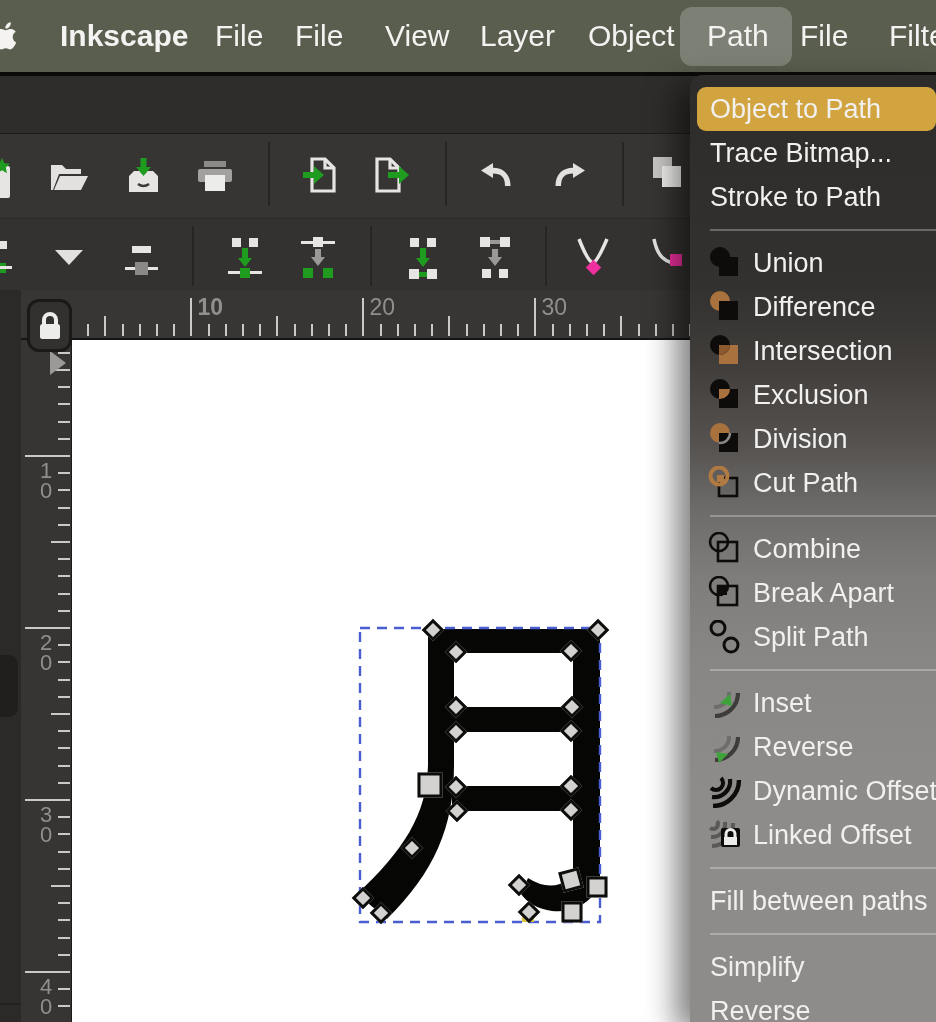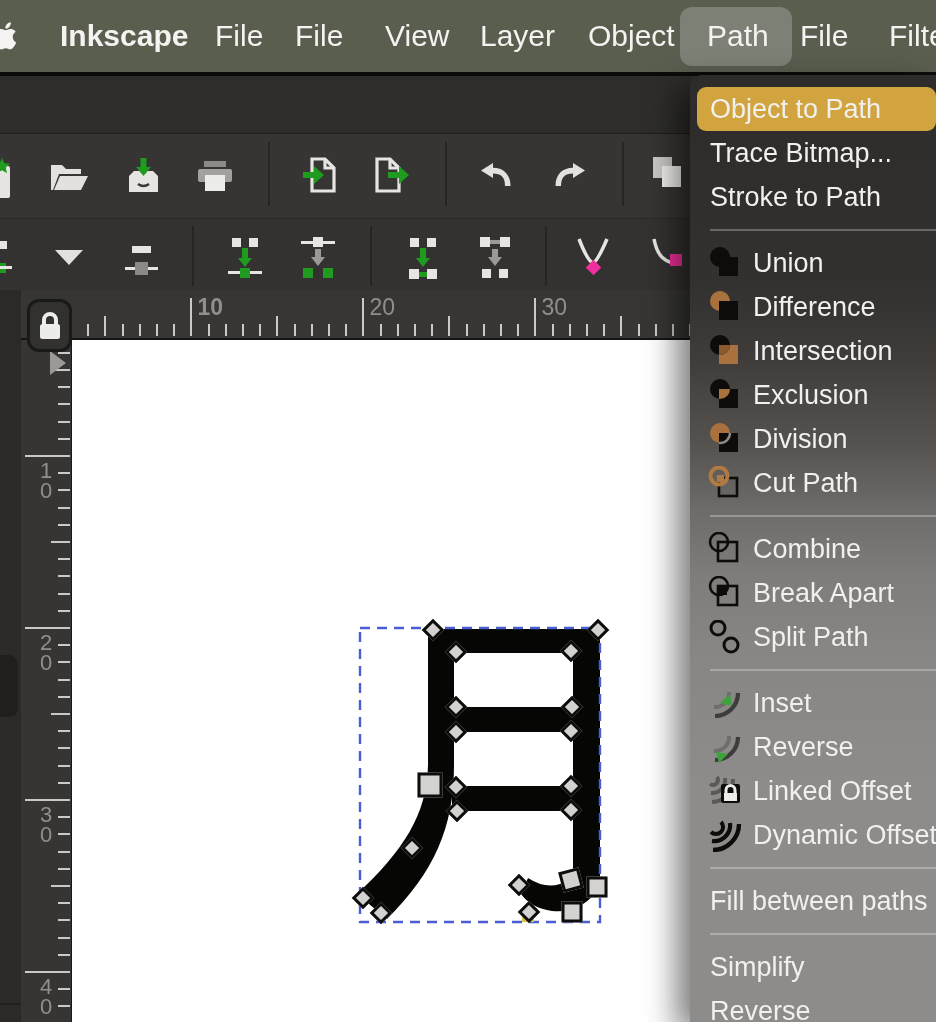--- a/index.html
+++ b/index.html
@@ -479,37 +479,37 @@
       <span class="mi-icon"><svg width="34" height="34" viewBox="0 0 34 34">
           <path d="M30,7 A23,23 0 0 1 7,30" stroke="#3d3c3b" stroke-width="4.2" fill="none"></path>
           <path d="M21,6 A14,14 0 0 1 6,21" stroke="#6e6d6c" stroke-width="4" fill="none"></path>
           <path d="M12,5 A6,6 0 0 1 5,12" stroke="#8a8988" stroke-width="4" fill="none"></path>
           <path d="M8,22 l12,2 -9,9 Z" fill="#3fa33c"></path>
         </svg></span>
       <span>Reverse</span>
     </div>
     <div class="menu-item with-icon">
       <span class="mi-icon"><svg width="34" height="34" viewBox="0 0 34 34">
+          <path d="M31,6 A26,26 0 0 1 5,32" stroke="#0d0c0b" stroke-width="4.4" fill="none"></path>
+          <path d="M22,5 A16,16 0 0 1 4,23" stroke="#0d0c0b" stroke-width="4.2" fill="none"></path>
+          <path d="M13,4 A7,7 0 0 1 3,14" stroke="#0d0c0b" stroke-width="4" fill="none"></path>
+        </svg></span>
+      <span>Dynamic Offset</span>
+    </div>
+    <div class="menu-item with-icon">
+      <span class="mi-icon"><svg width="34" height="34" viewBox="0 0 34 34">
           <path d="M25,5 A22,22 0 0 1 4,28" stroke="#5a5958" stroke-width="4" fill="none"></path>
           <path d="M17,4 A13,13 0 0 1 3,19" stroke="#5a5958" stroke-width="4" fill="none"></path>
           <path d="M9,3 A5,5 0 0 1 2,10" stroke="#5a5958" stroke-width="4" fill="none"></path>
           <rect x="13" y="10" width="19" height="19" rx="2" fill="#0d0c0b"></rect>
           <path d="M18,19 v-3 a4.5,4.5 0 0 1 9,0 v3" stroke="#ececeb" stroke-width="3" fill="none"></path>
           <rect x="16" y="19" width="13" height="8" fill="#ececeb"></rect>
         </svg></span>
       <span>Linked Offset</span>
     </div>
-    <div class="menu-item with-icon">
-      <span class="mi-icon"><svg width="34" height="34" viewBox="0 0 34 34">
-          <path d="M31,6 A26,26 0 0 1 5,32" stroke="#0d0c0b" stroke-width="4.4" fill="none"></path>
-          <path d="M22,5 A16,16 0 0 1 4,23" stroke="#0d0c0b" stroke-width="4.2" fill="none"></path>
-          <path d="M13,4 A7,7 0 0 1 3,14" stroke="#0d0c0b" stroke-width="4" fill="none"></path>
-        </svg></span>
-      <span>Dynamic Offset</span>
-    </div>
     <div class="menu-sep">
       <div></div>
     </div>
     <div class="menu-item">
       <span>Fill between paths</span>
     </div>
     <div class="menu-sep">
       <div></div>
     </div>
     <div class="menu-item">

